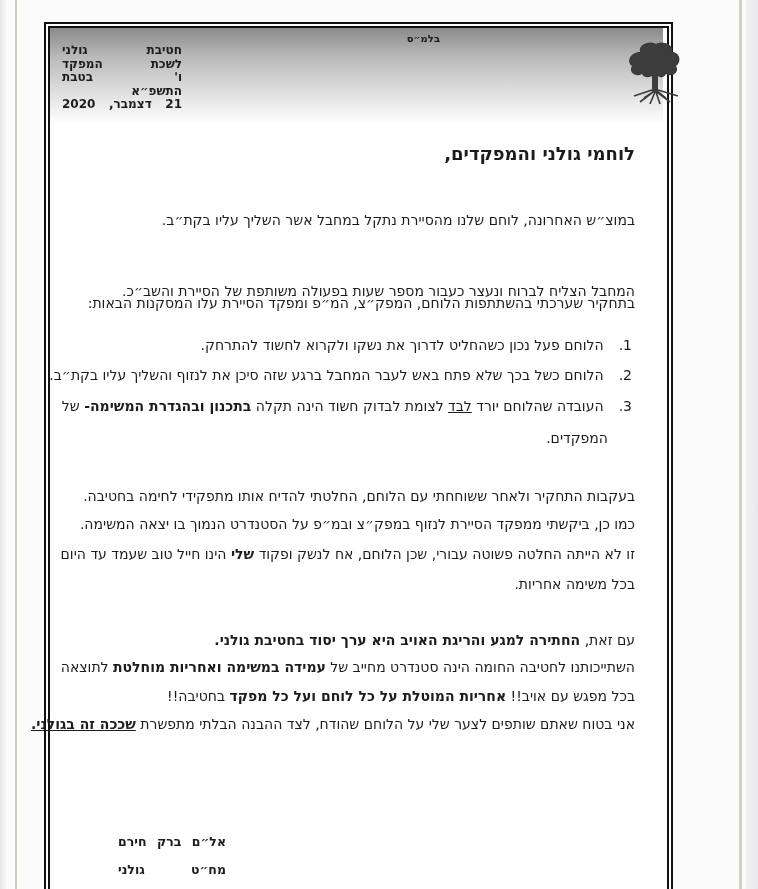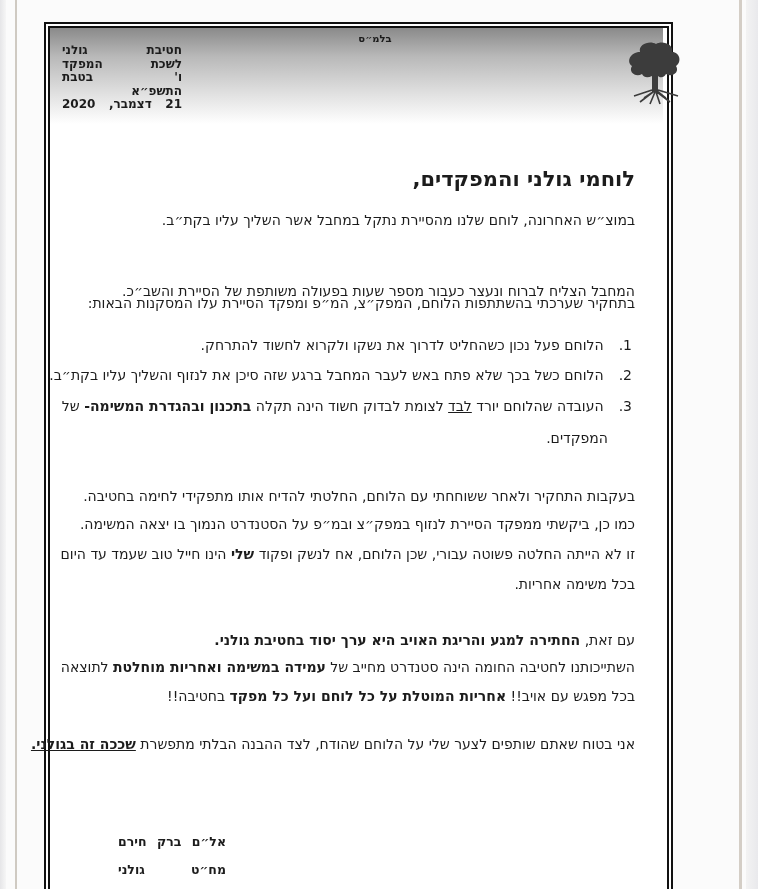--- a/index.html
+++ b/index.html
@@ -30,31 +30,31 @@
     border: 2px solid #111;
     box-shadow: inset 0 0 0 2px #fff, inset 0 0 0 4px #111;
     background: #fff;
   }
   .header-band {
     position: absolute; left: 50px; top: 28px; width: 613px; height: 96px;
     background: linear-gradient(180deg, #8a8a8a 0%, #b9b9b9 30%, #e2e2e2 70%, #ffffff 100%);
   }
   .bms {
     position: absolute; left: 310px; top: 33px; width: 130px;
-    text-align: center; font-size: 10px; font-weight: bold; direction: rtl;
+    font-size: 10px; font-weight: bold; direction: rtl;
   }
   .unit-block {
     position: absolute; left: 62px; top: 44px; width: 120px;
     direction: rtl; font-size: 12px; font-weight: bold; line-height: 13.5px;
   }
   .unit-row { display: flex; justify-content: space-between; }
   .unit-row.single { justify-content: flex-start; }
   .date-row { font-weight: bold; direction: rtl; display: flex; justify-content: space-between; }
   .tree-logo { position: absolute; left: 620px; top: 40px; width: 70px; height: 68px; }
-  .greeting { position: absolute; left: 380px; top: 143px; width: 255px; direction: rtl; text-align: right; font-size: 21px; font-weight: bold; margin-top: 24px; }
+  .greeting { position: absolute; left: 380px; top: 143px; width: 255px; direction: rtl; text-align: right; font-size: 18px; font-weight: bold; }
   .p-line { position: absolute; right: 123px; direction: rtl; text-align: right; font-size: 14px; white-space: nowrap; }
   .list-num { display: inline-block; width: 24px; }
   b { font-weight: bold; }
   u { text-decoration: underline; }
   .sig { position: absolute; direction: rtl; font-size: 12.5px; font-weight: bold; }
 </style>
 </head>
 <body>
 
 <div class="paper-edge-left"></div>
@@ -136,21 +136,21 @@
 <div class="p-line" style="top:659px;">
   <span>השתייכותנו לחטיבה החומה הינה סטנדרט מחייב של</span>
   <b>עמידה במשימה ואחריות מוחלטת</b>
   <span>לתוצאה</span>
 </div>
 <div class="p-line" style="top:688px;">
   <span>בכל מפגש עם אויב!!</span>
   <b>אחריות המוטלת על כל לוחם ועל כל מפקד</b>
   <span>בחטיבה!!</span>
 </div>
-<div class="p-line" style="top:736px;">
+<div class="p-line" style="top:716px;">
   <span>אני בטוח שאתם שותפים לצער שלי על הלוחם שהודח, לצד ההבנה הבלתי מתפשרת</span>
   <b><u>שככה זה בגולני.</u></b>
 </div>
 
 <div class="sig" style="top:834px; left:118px; width:108px; display:flex; justify-content:space-between;">
   <span>אל״ם</span>
   <span>ברק</span>
   <span>חירם</span>
 </div>
 <div class="sig" style="top:862px; left:118px; width:108px; display:flex; justify-content:space-between;">

